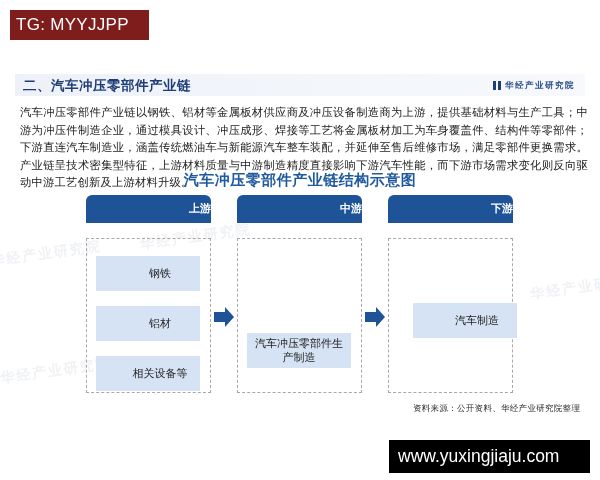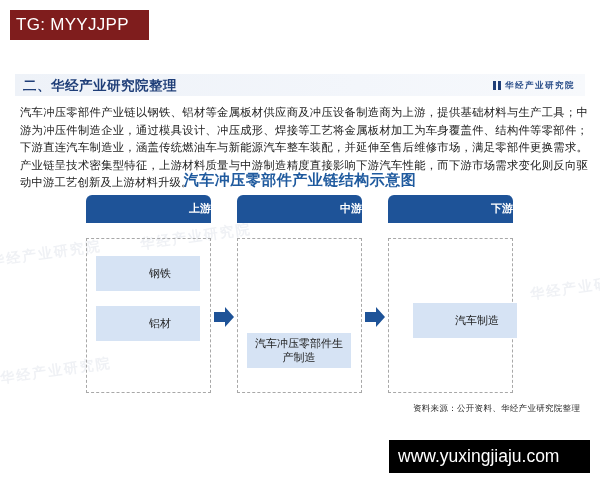--- a/index.html
+++ b/index.html
@@ -86,35 +86,36 @@
 <body>
 
 <div class="watermark" style="left:-10px; top:245px;">华经产业研究院</div>
 <div class="watermark" style="left:140px; top:228px;">华经产业研究院</div>
 <div class="watermark" style="left:0px; top:362px;">华经产业研究院</div>
 <div class="watermark" style="left:530px; top:278px;">华经产业研究院</div>
 
 <div class="tg-badge">TG: MYYJJPP</div>
 
 <div class="section-bar">
-  <div class="section-title">二、华经产业研究院整理</div>
+  <div class="section-title">二、汽车冲压零部件产业链</div>
   <div class="brand">
     <span class="brand-logo"></span>
     <span>华经产业研究院</span>
   </div>
 </div>
 
 <p class="intro">汽车冲压零部件产业链以钢铁、铝材等金属板材供应商及冲压设备制造商为上游，提供基础材料与生产工具；中游为冲压件制造企业，通过模具设计、冲压成形、焊接等工艺将金属板材加工为车身覆盖件、结构件等零部件；下游直连汽车制造业，涵盖传统燃油车与新能源汽车整车装配，并延伸至售后维修市场，满足零部件更换需求。产业链呈技术密集型特征，上游材料质量与中游制造精度直接影响下游汽车性能，而下游市场需求变化则反向驱动中游工艺创新及上游材料升级。</p>
 
 <div class="diagram-title">汽车冲压零部件产业链结构示意图</div>
 
 <div class="stage-header" style="left:86px;">上游</div>
 <div class="stage-box" style="left:86px;">
   <div class="item" style="top:17px;">钢铁</div>
   <div class="item" style="top:67px;">铝材</div>
+  <div class="item" style="top:117px;">相关设备等</div>
 </div>
 
 <svg class="arrow" style="left:214px;" viewBox="0 0 20 20">
   <polygon points="0,5 11,5 11,0 20,10 11,20 11,15 0,15" fill="#1e5398"></polygon>
 </svg>
 
 <div class="stage-header" style="left:237px;">中游</div>
 <div class="stage-box" style="left:237px;">
   <div class="item" style="top:62px; height:35px; padding:0 4px;margin-top:32px;">汽车冲压零部件生产制造</div>
 </div>

